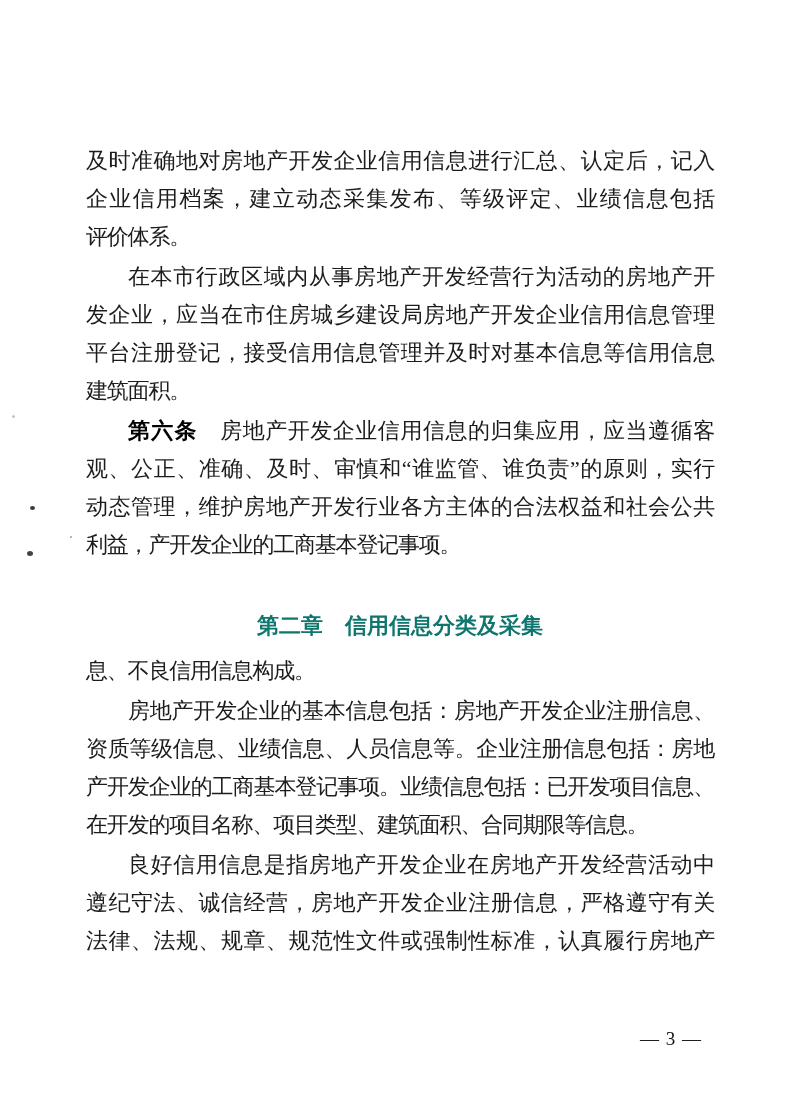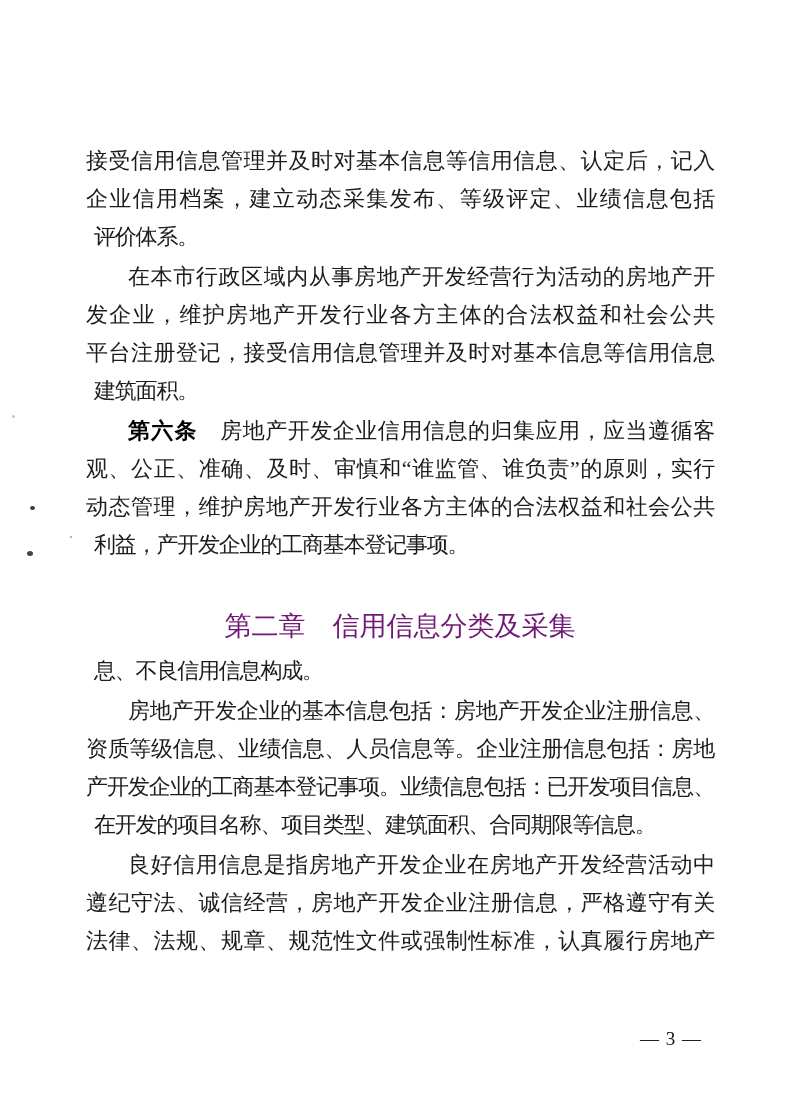--- a/index.html
+++ b/index.html
@@ -24,33 +24,33 @@
     font-size: 22px;
     line-height: 38px;
     letter-spacing: -1.2px;
   }
   .para { margin: 0; }
   .para + .para { margin-top: 2px; }
   .line {
     text-align: justify;
     text-align-last: justify;
   }
-  .line.last { text-align-last: left; margin-left: 8px; }
+  .line.last { text-align-last: left; }
   .line.indent { text-indent: 42px; }
   .heading {
     font-family: "Liberation Sans", sans-serif;
-    font-weight: normal;
-    font-size: 27px;
+    font-weight: bold;
+    font-size: 22px;
     letter-spacing: 0;
     text-align: center;
     text-align-last: center;
     line-height: 38px;
     margin-top: 43px;
     margin-bottom: 7px;
-    color: #701a75;
+    color: #0f766e;
   }
   .lbl {
     font-family: Liberation Sans, sans-serif;
     font-weight: bold;
     letter-spacing: -0.5px;
     color: #000;
   }
   .pageno {
     position: absolute;
     top: 1027px;
@@ -71,28 +71,28 @@
   .speck.s4 { left: 27px; top: 551px; width: 6px; height: 5px; background: #444; }
 </style>
 </head>
 <body>
 
 <div class="page">
 
   <div class="text-block">
 
     <div class="para">
-      <div class="line">接受信用信息管理并及时对基本信息等信用信息、认定后，记入</div>
+      <div class="line">及时准确地对房地产开发企业信用信息进行汇总、认定后，记入</div>
       <div class="line">企业信用档案，建立动态采集发布、等级评定、业绩信息包括</div>
       <div class="line last">评价体系。</div>
     </div>
 
     <div class="para">
       <div class="line indent">在本市行政区域内从事房地产开发经营行为活动的房地产开</div>
-      <div class="line">发企业，维护房地产开发行业各方主体的合法权益和社会公共</div>
+      <div class="line">发企业，应当在市住房城乡建设局房地产开发企业信用信息管理</div>
       <div class="line">平台注册登记，接受信用信息管理并及时对基本信息等信用信息</div>
       <div class="line last">建筑面积。</div>
     </div>
 
     <div class="para">
       <div class="line indent"><b class="lbl">第六条</b><span>　房地产开发企业信用信息的归集应用，应当遵循客</span></div>
       <div class="line">观、公正、准确、及时、审慎和“谁监管、谁负责”的原则，实行</div>
       <div class="line">动态管理，维护房地产开发行业各方主体的合法权益和社会公共</div>
       <div class="line last">利益，产开发企业的工商基本登记事项。</div>
     </div>

